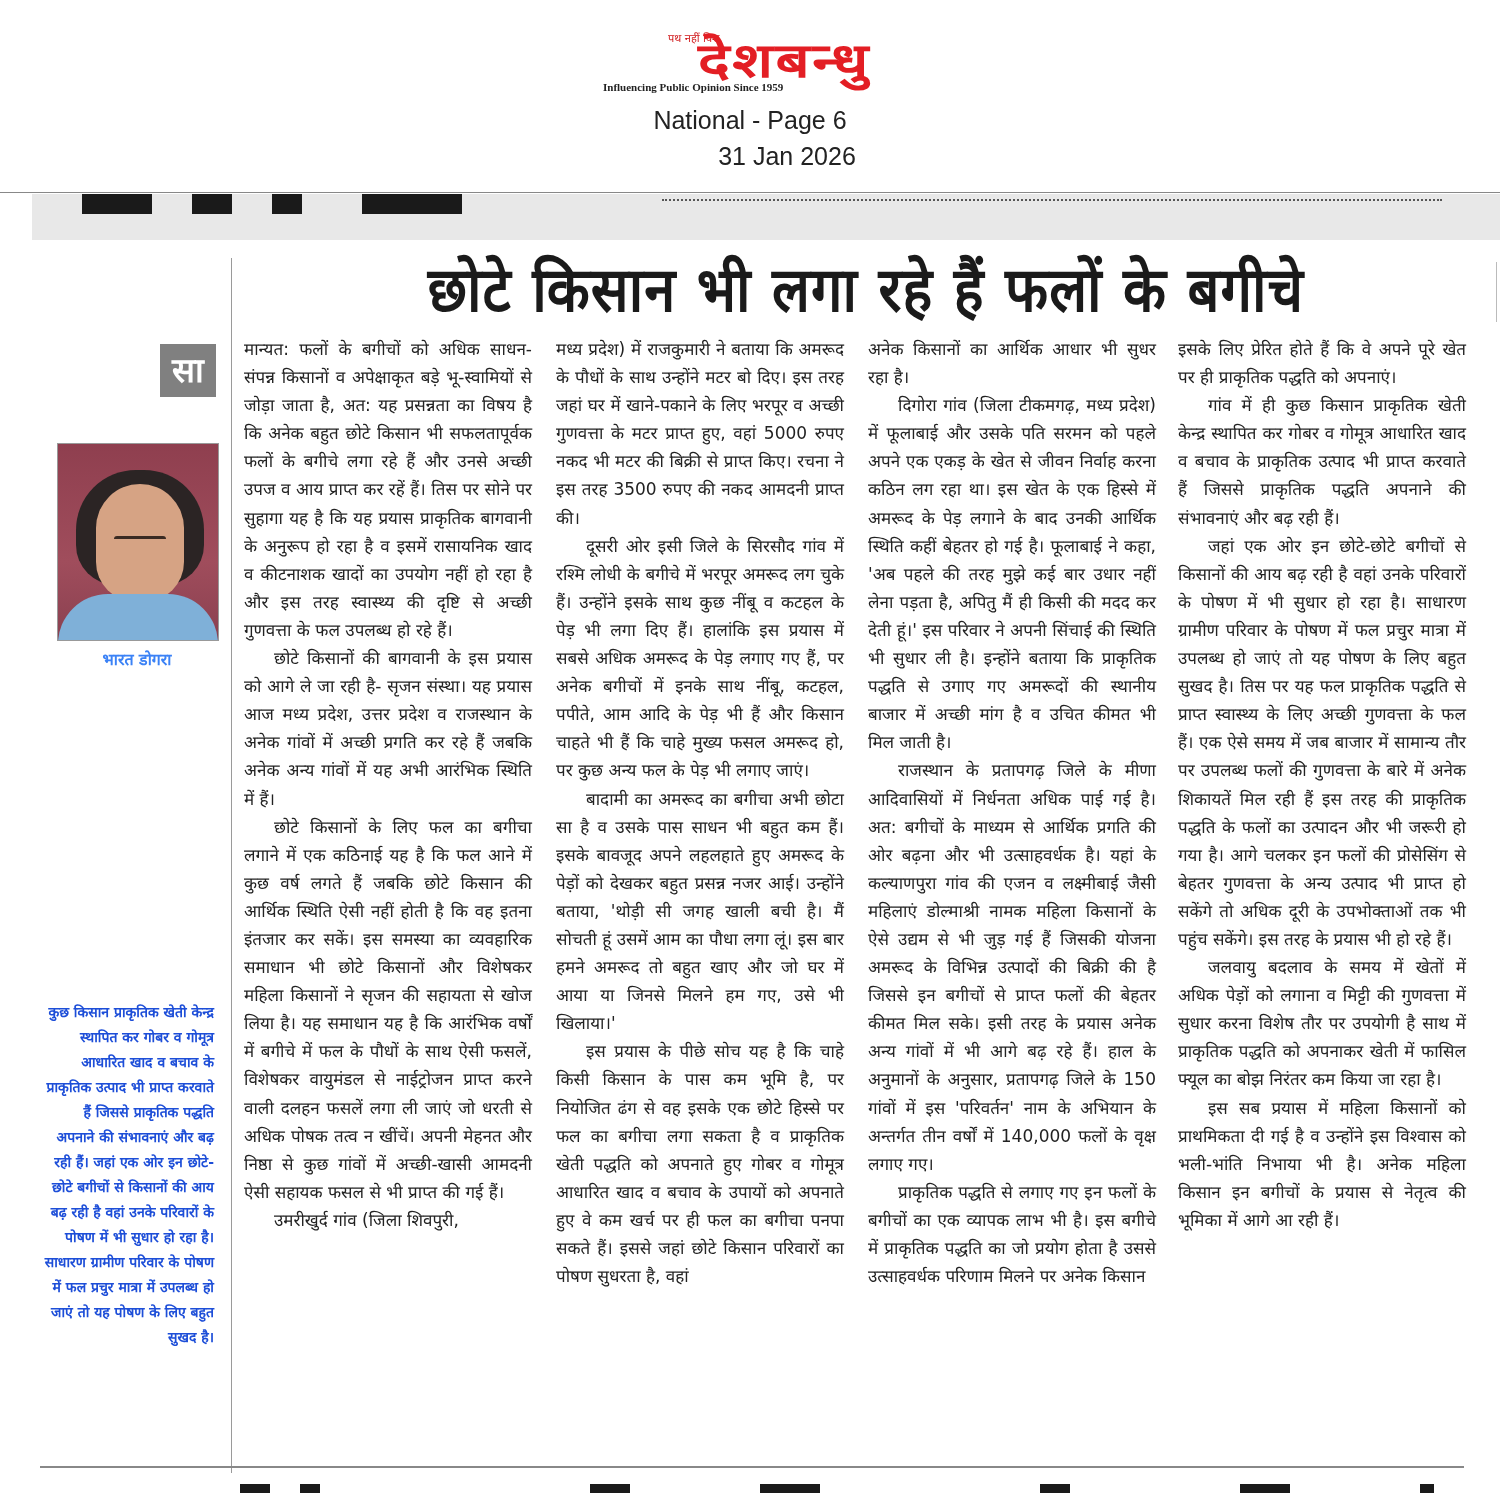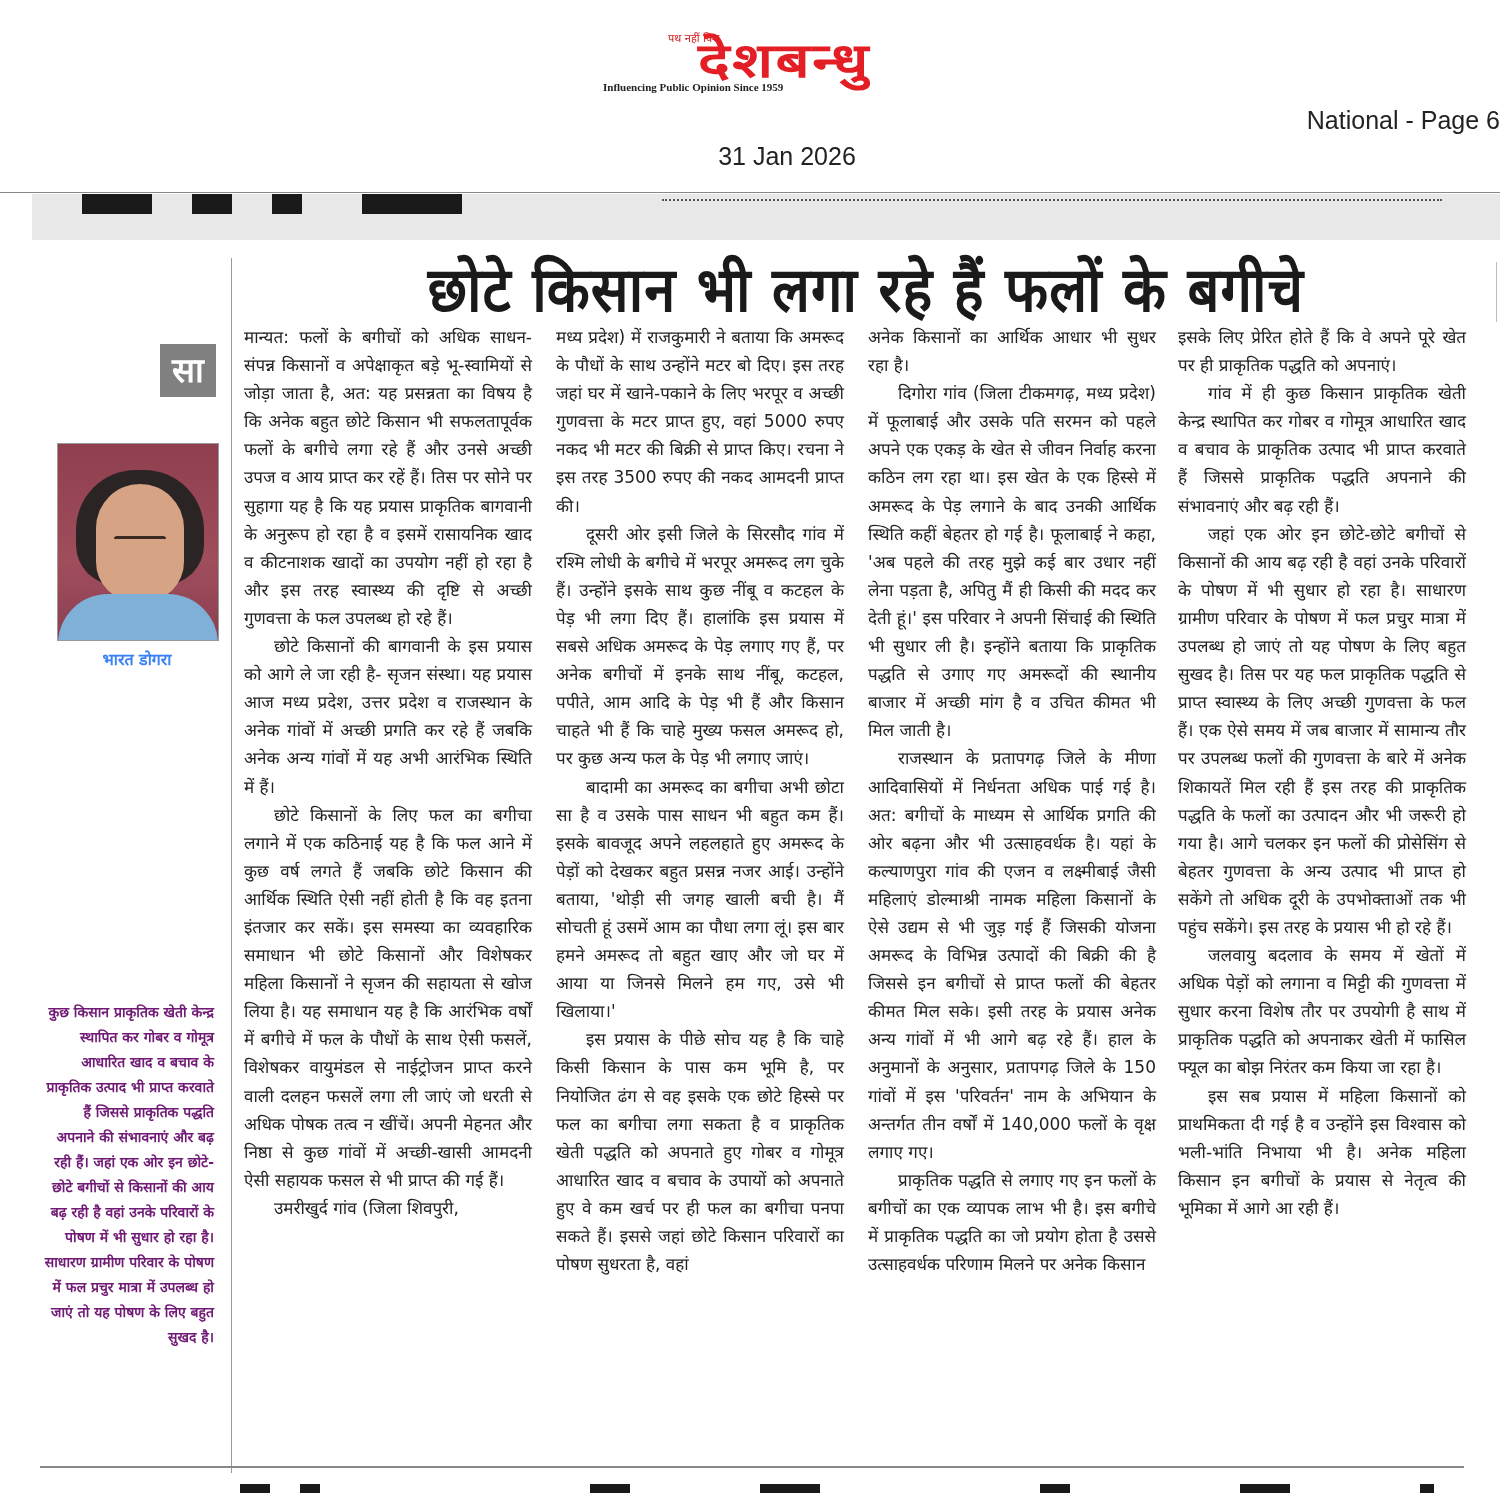--- a/index.html
+++ b/index.html
@@ -2,44 +2,44 @@
 <html><head>
 <meta charset="utf-8">
 <style>
   html, body { margin:0; padding:0; background:#ffffff; }
   body { width:1500px; height:1493px; position:relative; overflow:hidden; font-family:"DejaVu Sans", sans-serif; color:#222; }
 
   .masthead { position:absolute; left:0; top:0; width:1500px; height:192px; text-align:center; }
   .logo-tagline-top { position:absolute; left:668px; top:30px; font-size:11px; color:#d0191b; font-family:"DejaVu Serif", serif; }
   .logo-word { position:absolute; left:600px; top:36px; width:295px; font-family:"DejaVu Sans", sans-serif; font-weight:bold; font-size:48px; color:#e31e24; letter-spacing:2px; line-height:48px; transform:scaleX(1.25); transform-origin:left; white-space:nowrap; }
   .logo-slogan { position:absolute; left:603px; top:81px; font-family:"Liberation Serif", serif; font-weight:bold; font-size:11px; color:#222; white-space:nowrap; }
-  .edition { position:absolute; left:0; width:1500px; top:106px; font-family:"Liberation Sans", sans-serif; font-size:25px; color:#222; text-align:right; }
+  .edition { position:absolute; left:0; width:1500px; top:106px; font-family:"Liberation Sans", sans-serif; font-size:25px; color:#222; text-align:center; }
   .pubdate { position:absolute; left:0; width:1500px; top:142px; font-family:"Liberation Sans", sans-serif; font-size:25px; color:#222; text-align:center;padding-left:37px; }
   .masthead-rule { position:absolute; left:0; top:192px; width:1500px; height:1px; background:#888; }
 
   .prev-strip { position:absolute; left:32px; top:194px; width:1468px; height:46px; background:#e8e8e8; overflow:hidden; }
   .prev-strip .big { position:absolute; left:50px; top:-14px; width:380px; height:34px; }
   .prev-strip .big span { position:absolute; top:0; height:34px; background:#1a1a1a; }
   .prev-strip .small { position:absolute; left:630px; top:5px; width:780px; height:7px; border-top:2px dotted #555; }
   .left-rule { position:absolute; left:231px; top:258px; width:1px; height:1215px; background:#9a9a9a; }
   .right-rule-frag { position:absolute; left:1496px; top:262px; width:1px; height:60px; background:#bbb; }
   .headline { position:absolute; left:232px; top:252px; width:1268px; text-align:center; font-family:"DejaVu Sans", sans-serif; font-weight:bold; font-size:56px; color:#1a1a1a; line-height:76px; letter-spacing:1px; transform:scaleY(1.1); }
 
   .dropcap { position:absolute; left:160px; top:344px; width:56px; height:53px; background:#808080; color:#fff; font-family:"DejaVu Serif", serif; font-weight:bold; font-size:34px; line-height:53px; text-align:center; }
   .photo { position:absolute; left:57px; top:443px; width:160px; height:196px; overflow:hidden; border:1px solid #999; background:#9a4a5a; }
   .photo .bg { position:absolute; inset:0; background:linear-gradient(180deg,#8f3f4f 0%, #a04d5c 60%, #8a4050 100%); }
   .photo .hair { position:absolute; left:18px; top:26px; width:128px; height:115px; border-radius:60px 60px 40px 40px; background:#2b2424; }
   .photo .face { position:absolute; left:38px; top:40px; width:88px; height:118px; border-radius:44px 44px 40px 40px; background:#d6a384; }
   .photo .eyes { position:absolute; left:56px; top:92px; width:52px; height:6px; border-top:3px solid #3a2a22; border-radius:3px; }
   .photo .shirt { position:absolute; left:0; top:150px; width:160px; height:50px; background:#7fb0d8; border-radius:50px 50px 0 0; }
   .byline { position:absolute; left:57px; top:648px; width:160px; text-align:center; font-family:"DejaVu Sans", sans-serif; font-weight:bold; font-size:16px; color:#3b82f6; }
 
-  .pullquote { position:absolute; left:44px; top:1000px; width:170px; text-align:right; font-family:"DejaVu Sans", sans-serif; font-size:14px; line-height:25px; color:#701a75; font-weight:bold; }
+  .pullquote { position:absolute; left:44px; top:1000px; width:170px; text-align:right; font-family:"DejaVu Sans", sans-serif; font-size:14px; line-height:25px; color:#1d4ed8; font-weight:bold; }
 
-  .col { position:absolute; top:323px; width:288px; font-family:"DejaVu Sans", sans-serif; font-size:17px; line-height:28.1px; color:#222; text-align:justify; }
+  .col { position:absolute; top:335px; width:288px; font-family:"DejaVu Sans", sans-serif; font-size:17px; line-height:28.1px; color:#222; text-align:justify; }
   .col p { margin:0; text-indent:30px; }
   .col p.first { text-indent:0; }
   .col1 { left:244px; }
   .col2 { left:556px; }
   .col3 { left:868px; }
   .col4 { left:1178px; }
 
   .bottom-rule { position:absolute; left:40px; top:1466px; width:1424px; height:2px; background:#888; }
   .next-strip { position:absolute; left:240px; top:1478px; width:1200px; height:15px; overflow:hidden; }
   .next-strip span { position:absolute; top:6px; height:10px; background:#1a1a1a; }

